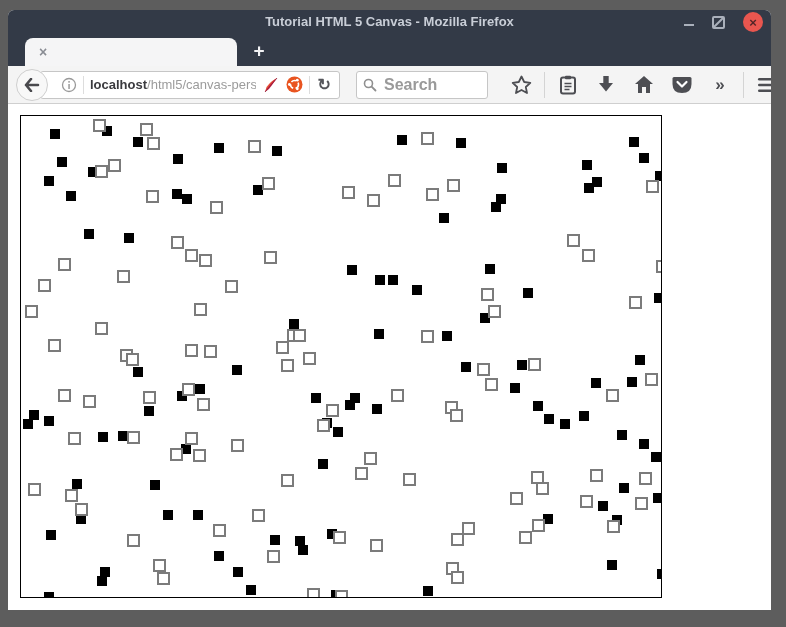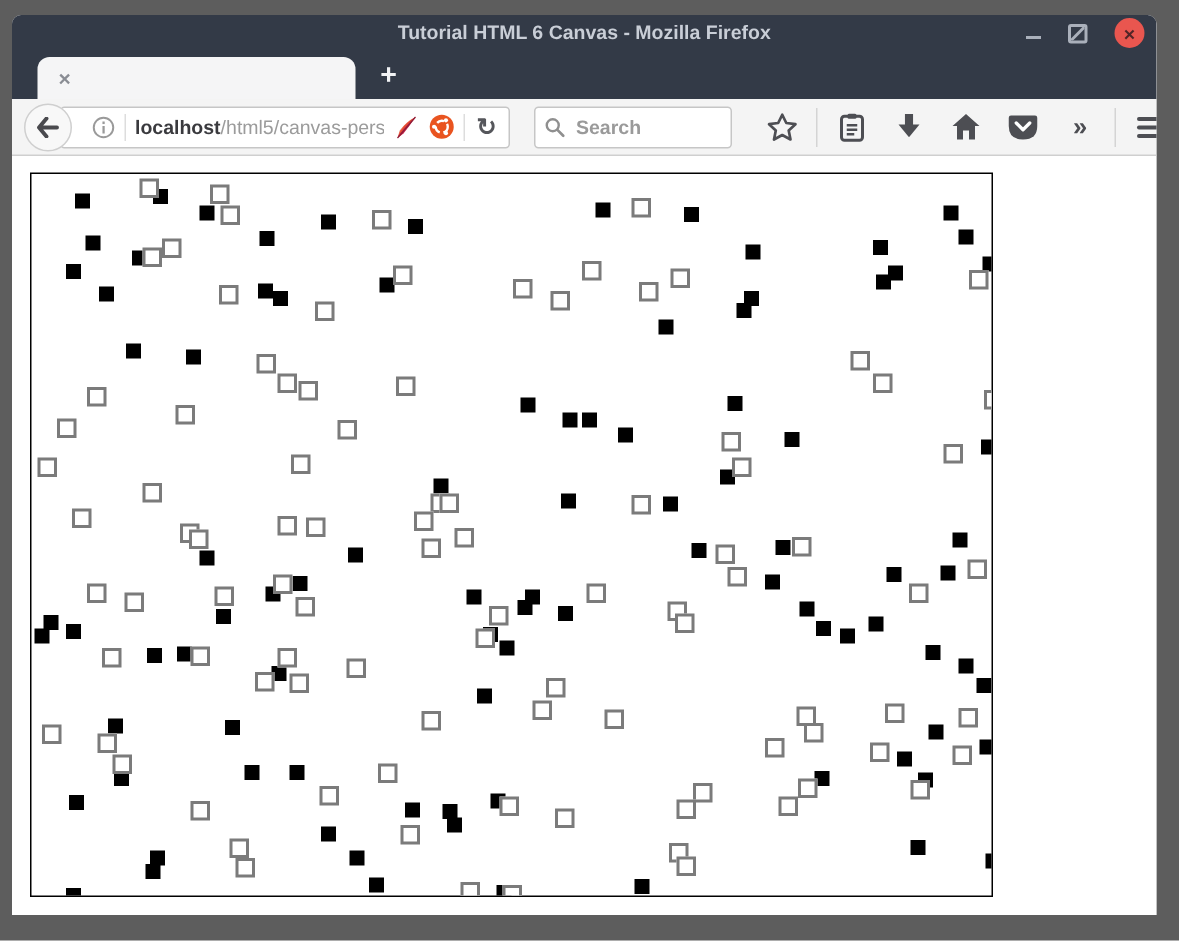--- a/index.html
+++ b/index.html
@@ -72,21 +72,21 @@
   .url-host{color:#3a3a3e;font-weight:bold;}
   .url-path{color:#9b9b9b;}
   .reload{color:#55565b;font-size:16px;font-weight:bold;padding:0 2px;}
   .searchbar{
     height:28px;width:132px;background:#fff;border:1px solid #c6c6c6;border-radius:3px;
     display:flex;align-items:center;padding:0 6px;box-sizing:border-box;gap:5px;flex:0 0 auto;
     margin-left:8px;
   }
   .searchbar input{
     border:none;outline:none;background:transparent;width:100%;
-    font-family:"Liberation Sans",sans-serif;font-size:13px;font-weight:bold;color:#444;
+    font-family:"Liberation Sans",sans-serif;font-size:16px;font-weight:bold;color:#444;
   }
   .searchbar input::placeholder{color:#9a9a9a;font-weight:bold;}
   .tb-icons{display:flex;align-items:center;gap:0;margin-left:6px;}
   .tb-btn{width:38px;height:30px;display:flex;align-items:center;justify-content:center;color:#4d4e53;}
   .overflow-btn{font-size:17px;font-weight:bold;color:#4d4e53;}
   .tb-sep{width:1px;height:26px;background:#d4d4d4;margin:0 4px;}
   
   .content{
     position:relative;height:506px;background:#fff;overflow:hidden;
   }
@@ -99,21 +99,21 @@
   .sq-o{width:9px;height:9px;background:#fff;border:2px solid var(--outline,#7b7b7b);}
   svg{display:block;}
 </style>
 </head>
 <body>
 
 <div class="frame">
   <div class="window">
 
     <div class="titlebar">
-      <div class="title">Tutorial HTML 6 Canvas - Mozilla Firefox</div>
+      <div class="title">Tutorial HTML 5 Canvas - Mozilla Firefox</div>
       <div class="win-controls">
         <div class="btn-min"></div>
         <div class="btn-max"></div>
         <div class="btn-close">
             <span>×</span>
           </div>
       </div>
     </div>
 
     <div class="tabbar">

